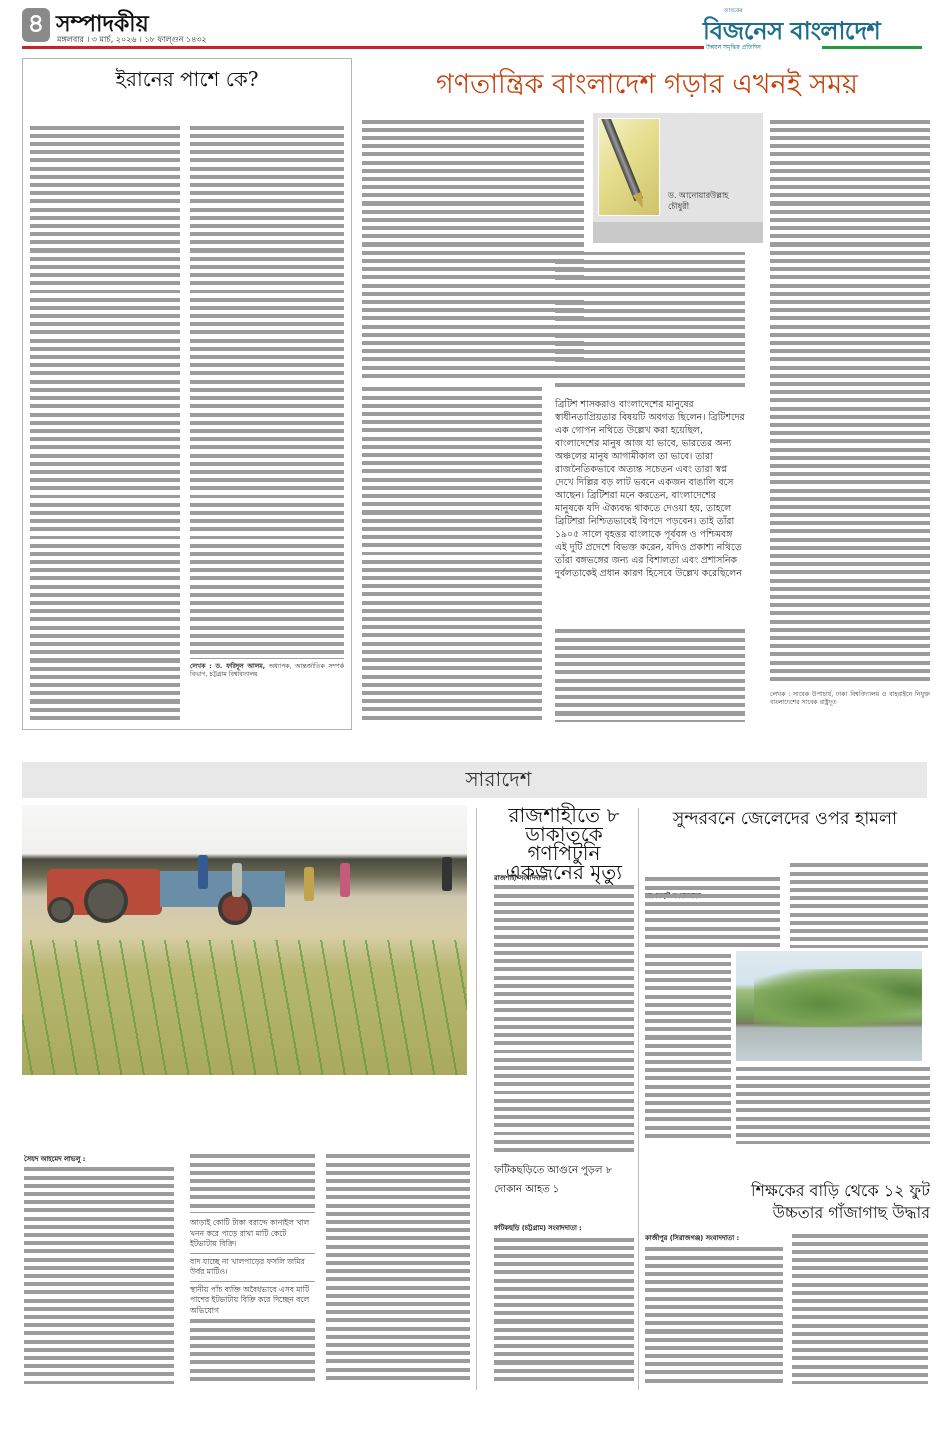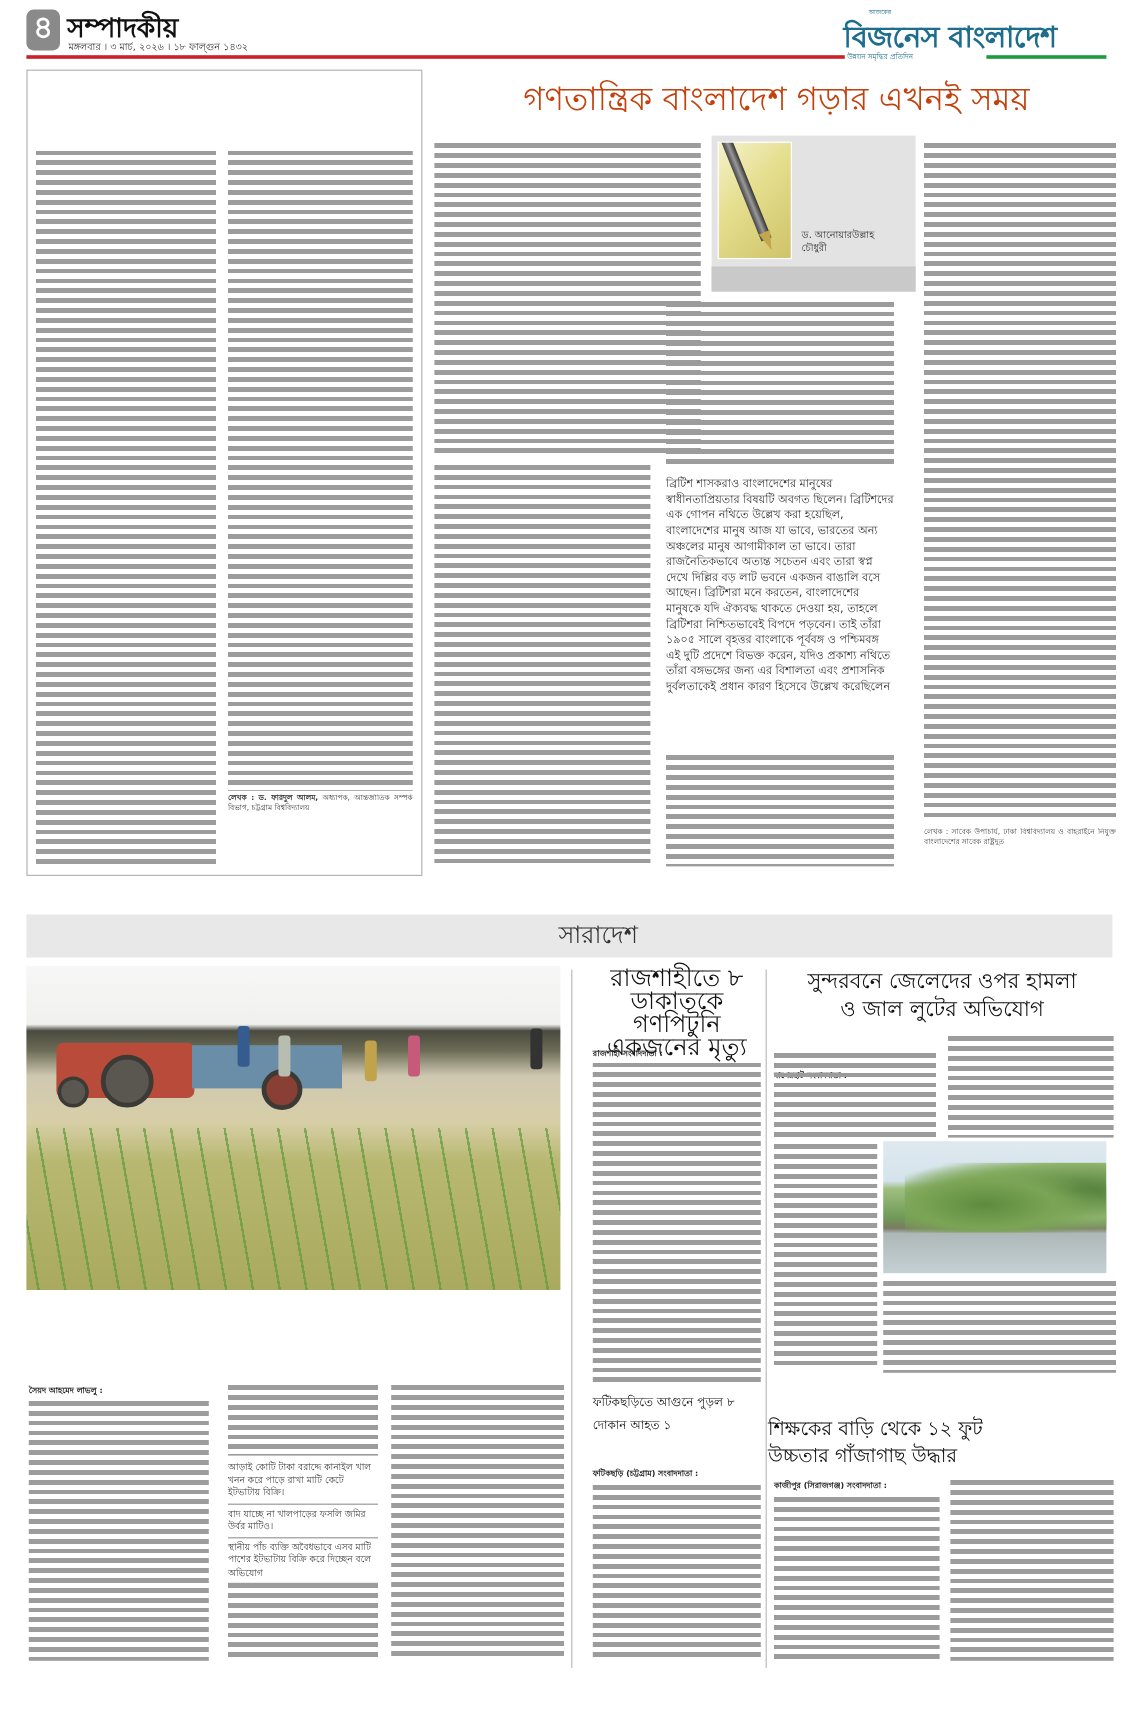--- a/index.html
+++ b/index.html
@@ -60,21 +60,21 @@
   .photo-mangrove .trees { position: absolute; left: 18px; top: 18px; width: 168px; height: 58px; background: radial-gradient(ellipse at 40% 60%, #5d8b3f 0%, #7ba555 40%, transparent 70%), radial-gradient(ellipse at 85% 40%, #4e7a36 0%, #8cb26a 45%, transparent 72%); }
 
   
   .vrule { width: 1px; background: #bcbcbc; }
 
   
   .h-chou { left: 22px; top: 1080px; width: 445px; text-align: center; font-size: 25px; line-height: 33px; color: #111; font-family: "DejaVu Serif", serif; }
   .h-raj { left: 494px; top: 806px; width: 140px; text-align: center; font-size: 20px; line-height: 19px; color: #111; font-family: "DejaVu Serif", serif; }
   .h-sund { left: 640px; top: 806px; width: 290px; text-align: center; font-size: 17.5px; line-height: 24px; color: #111; font-family: "DejaVu Serif", serif; }
   .h-fatik { left: 494px; top: 1160px; width: 140px; font-size: 10px; line-height: 19px; color: #111; font-family: "DejaVu Serif", serif; }
-  .h-shikkhok { left: 640px; top: 1180px; width: 290px; text-align: left; font-size: 16px; line-height: 22px; color: #111; font-family: "DejaVu Serif", serif; }
+  .h-shikkhok { left: 640px; top: 1180px; width: 290px; text-align: right; font-size: 16px; line-height: 22px; color: #111; font-family: "DejaVu Serif", serif; }
 
   .byline { font-size: 6.6px; font-weight: bold; color: #222; }
 
   .quote-box { left: 190px; top: 1215px; width: 125px; }
   .quote-item { font-size: 7.6px; line-height: 10.5px; color: #444; padding: 3px 0; border-bottom: 1px solid #9a9a9a; }
   .quote-item:last-child { border-bottom: 1px solid #9a9a9a; }
 </style>
 </head>
 <body>
 
@@ -82,20 +82,21 @@
 <div class="abs section-title">সম্পাদকীয়</div>
 <div class="abs dateline">মঙ্গলবার । ৩ মার্চ, ২০২৬ । ১৮ ফাল্গুন ১৪৩২</div>
 <div class="abs red-rule"></div>
 <div class="abs logo-tag-top">আজকের</div>
 <div class="abs logo">বিজনেস বাংলাদেশ</div>
 <div class="abs logo-sub">উন্নয়ন সমৃদ্ধির প্রতিদিন</div>
 <div class="abs green-rule"></div>
 
 <div class="abs box-left"></div>
 <div class="abs h-left">
+  <div>ইরানের পাশে কে?</div>
 </div>
 <div class="abs text textfill" style="left:30px;top:124px;width:150px;height:598px;">
   <span style="color:transparent">মাত্র কয়েক দিন আগে প্রেসিডেন্ট ডোনাল্ড ট্রাম্প একটি চুক্তিতে দ্রুত স্বাক্ষর করে ইরানকে দুই সপ্তাহ সময় বেঁধে দিয়েছিলেন। সেই সঙ্গে দুই পক্ষের মধ্যে জেনেভা আলোচনাকে আশাব্যঞ্জক জানিয়ে তৃতীয় দফা একটি চুক্তিতে উপনীত হতে পারে বলে জানিয়েছিলেন।</span>
 </div>
 <div class="abs text textfill" style="left:190px;top:124px;width:154px;height:535px;">
   <span style="color:transparent">সমঝোতাটি ইরানি পারমাণবিক কর্মসূচির বিষয়ে যুক্তরাষ্ট্রের সঙ্গে আলোচনা চলাকালেই ইসরায়েলি হামলা শুরু হয়। আজ ইরানের পাশে কেউ দাঁড়াচ্ছে না, সব দেশ নিজের স্বার্থ দেখছে।</span>
 </div>
 <div class="abs text" style="left:190px;top:662px;width:154px;">
   <b>লেখক :</b>
   <b>ড. ফরিদুল আলম,</b>
@@ -178,21 +179,20 @@
 <div class="abs h-fatik">ফটিকছড়িতে আগুনে পুড়ল ৮ দোকান আহত ১</div>
 <div class="abs byline" style="left:494px;top:1222px;">ফটিকছড়ি (চট্টগ্রাম) সংবাদদাতা :</div>
 <div class="abs text textfill" style="left:494px;top:1236px;width:140px;height:148px;">
   <span style="color:transparent">চট্টগ্রামের ফটিকছড়ি উপজেলার কাঞ্চননগর ইউনিয়নের তেলপুকুরী বাজারে অগ্নিকাণ্ডে অন্তত আটটি দোকান পুড়ে গেছে। এতে প্রায় ৮০ লাখ টাকার ক্ষয়ক্ষতি হয়েছে বলে প্রাথমিকভাবে ধারণা করা হচ্ছে। এ ঘটনায় পারভেজ নামে এক দোকানকর্মী আহত হয়েছেন। ক্ষতিগ্রস্ত ব্যবসায়ীদের প্রয়োজনীয় সহযোগিতার আশ্বাস দিয়েছেন।</span>
 </div>
 
 <div class="abs vrule" style="left:638px;top:808px;height:582px;"></div>
 
 <div class="abs h-sund">
   <div>সুন্দরবনে জেলেদের ওপর হামলা</div>
-  <div>ও জাল লুটের অভিযোগ</div>
 </div>
 <div class="abs byline" style="left:645px;top:862px;margin-top:28px;">বাগেরহাট সংবাদদাতা :</div>
 <div class="abs text textfill" style="left:645px;top:876px;width:135px;height:72px;">
   <span style="color:transparent">সুন্দরবনের ভেতরে জেলেদের ওপর হামলা, মারধর ও মাছ ধরার জাল লুটের অভিযোগ উঠেছে অন্য জেলেদের বিরুদ্ধে। এ ঘটনায় ক্ষতিগ্রস্ত জেলেদের পক্ষে মো. আব্বাস উদ্দিন নামের এক মৎস্য ব্যবসায়ী বাগেরহাটের শরণখোলা থানা ও সুন্দরবন পূর্ব বন বিভাগে লিখিত অভিযোগ দিয়েছেন। মৎস্য ব্যবসায়ী মো. আব্বাস উদ্দিন বলেন, 'গত শনিবার (২৮ ফেব্রুয়ারি) দুপুরে শরণখোলা রেঞ্জের দুবলা স্টেশনের গরুচোরার খাল নামের স্থানে আমার জেলে বেল্লাল ও হামিন অবস্থান করছিল। এ সময় মৎস্য ব্যবসায়ী কামাল উদ্দিনের জেলে-কর্মচারী তাদের ওপর হামলা চালায়।' তিনদেরচর থেকে জেলে আলামিন ও কবিরকে মারধর করে ৩০টি চরপাটা জাল নিয়ে যায়; যার মূল্য আট লাখ টাকা।' আব্বাস উদ্দিন বলেন, 'একই দিনে বেদাখালীর চরে নৌকা থেকে ৩ লাখ টাকা</span>
 </div>
 <div class="abs text textfill" style="left:645px;top:952px;width:86px;height:190px;"></div>
 <div class="abs text textfill" style="left:790px;top:862px;width:138px;height:86px;">
   <span style="color:transparent">মূল্যের ১২টি চরপাটা জাল এবং ট্রলারে থাকা ২ লাখ টাকার বিভিন্ন মালামাল লুটে নেয় হামলাকারীরা। এক দিনেই হামলাকারীরা আমার জেলেদের ১৪ লাখ টাকার মালামাল নিয়ে যায়। এসব কাউকে জানালে জেলেদের হত্যা করে মরদেহ বস্তায় ভরে সাগরে ডুবিয়ে দেওয়ার হুমকি দেয়।' এ বিষয়ে জানতে মৎস্য ব্যবসায়ী কামাল উদ্দিনের মোবাইলে একাধিকবার ফোন করলেও তিনি রিসিভ করেননি। সুন্দরবন পূর্ব বন বিভাগের বিভাগীয় বন কর্মকর্তা (ডিএফও) মো. রেজাউল করিম চৌধুরী বলেন, 'জেলেদের একটি অভিযোগ পেয়েছি। তদন্ত করে দেখা হচ্ছে। সুন্দরবনে অনুমতি নিয়ে মাছ ধরবে। এখানে কোনো প্রকার বলপ্রয়োগের সুযোগ নেই। অভিযোগের বিষয়টি যাচাই-বাছাই করা হচ্ছে। কেউ অপরাধ করলে প্রচলিত আইনে বিচার করা হবে।'</span>
 </div>
 <div class="abs photo-mangrove">

